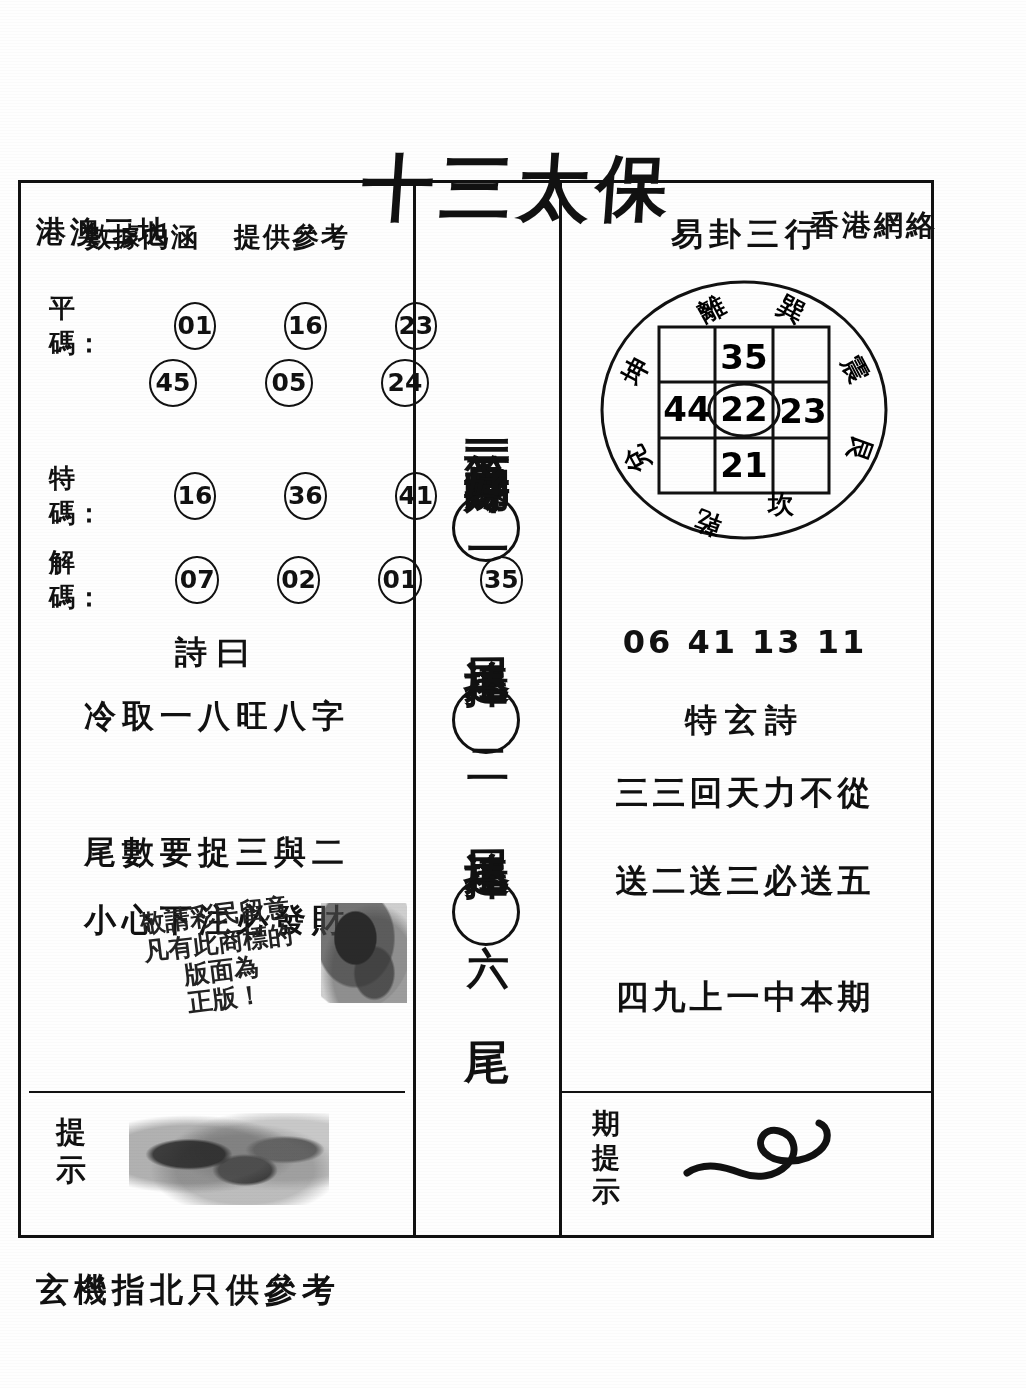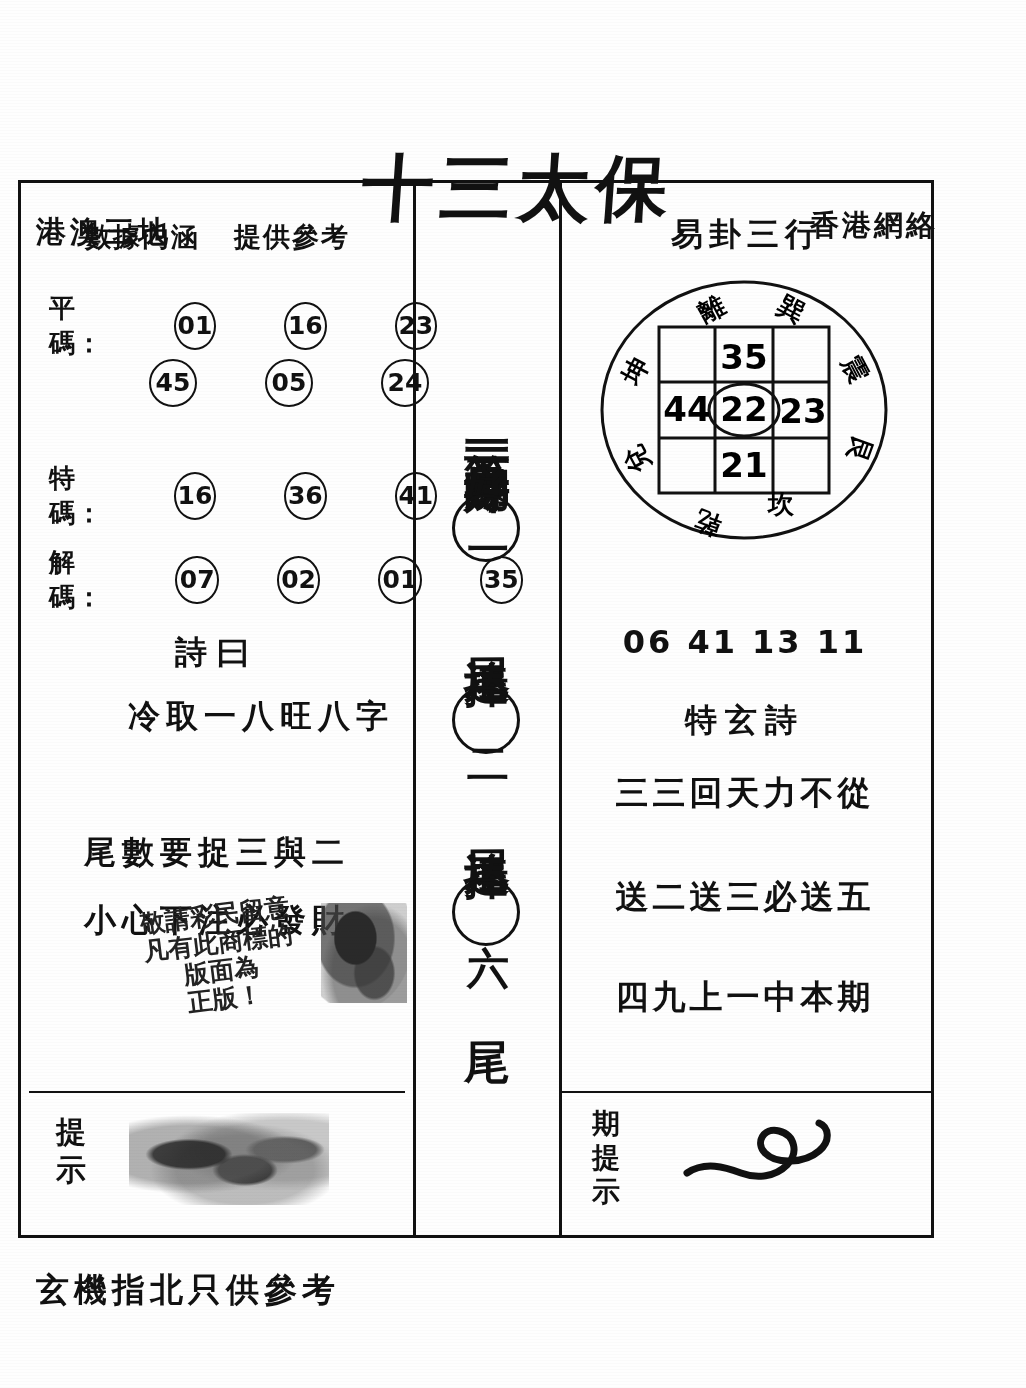--- a/index.html
+++ b/index.html
@@ -140,21 +140,21 @@
   }
   .poem-line {
     position: absolute;
     left: 0;
     width: 392px;
     text-align: center;
     font-size: 32px;
     font-weight: bold;
     letter-spacing: 6px;
   }
-  .pl1 { top: 512px; padding-left: 44px; }
+  .pl1 { top: 512px; }
   .pl2 { top: 580px; }
   .pl3 { top: 648px; }
   .pl4 { top: 716px; }
 
   .stamp {
     position: absolute;
     left: 88px;
     top: 718px;
     width: 230px;
     height: 180px;
@@ -295,21 +295,21 @@
   .r-poem-line {
     position: absolute;
     left: 0;
     width: 372px;
     text-align: center;
     font-size: 33px;
     font-weight: bold;
     letter-spacing: 4px;
   }
   .rl1 { top: 588px; }
-  .rl2 { top: 692px; text-align: center; }
+  .rl2 { top: 676px; text-align: center; }
   .rl3 { top: 724px; }
   .rl4 { top: 792px; }
   .hr-right {
     position: absolute;
     left: 0;
     top: 908px;
     width: 372px;
     border-top: 2.5px solid #111;
   }
   .r-hint-label {

